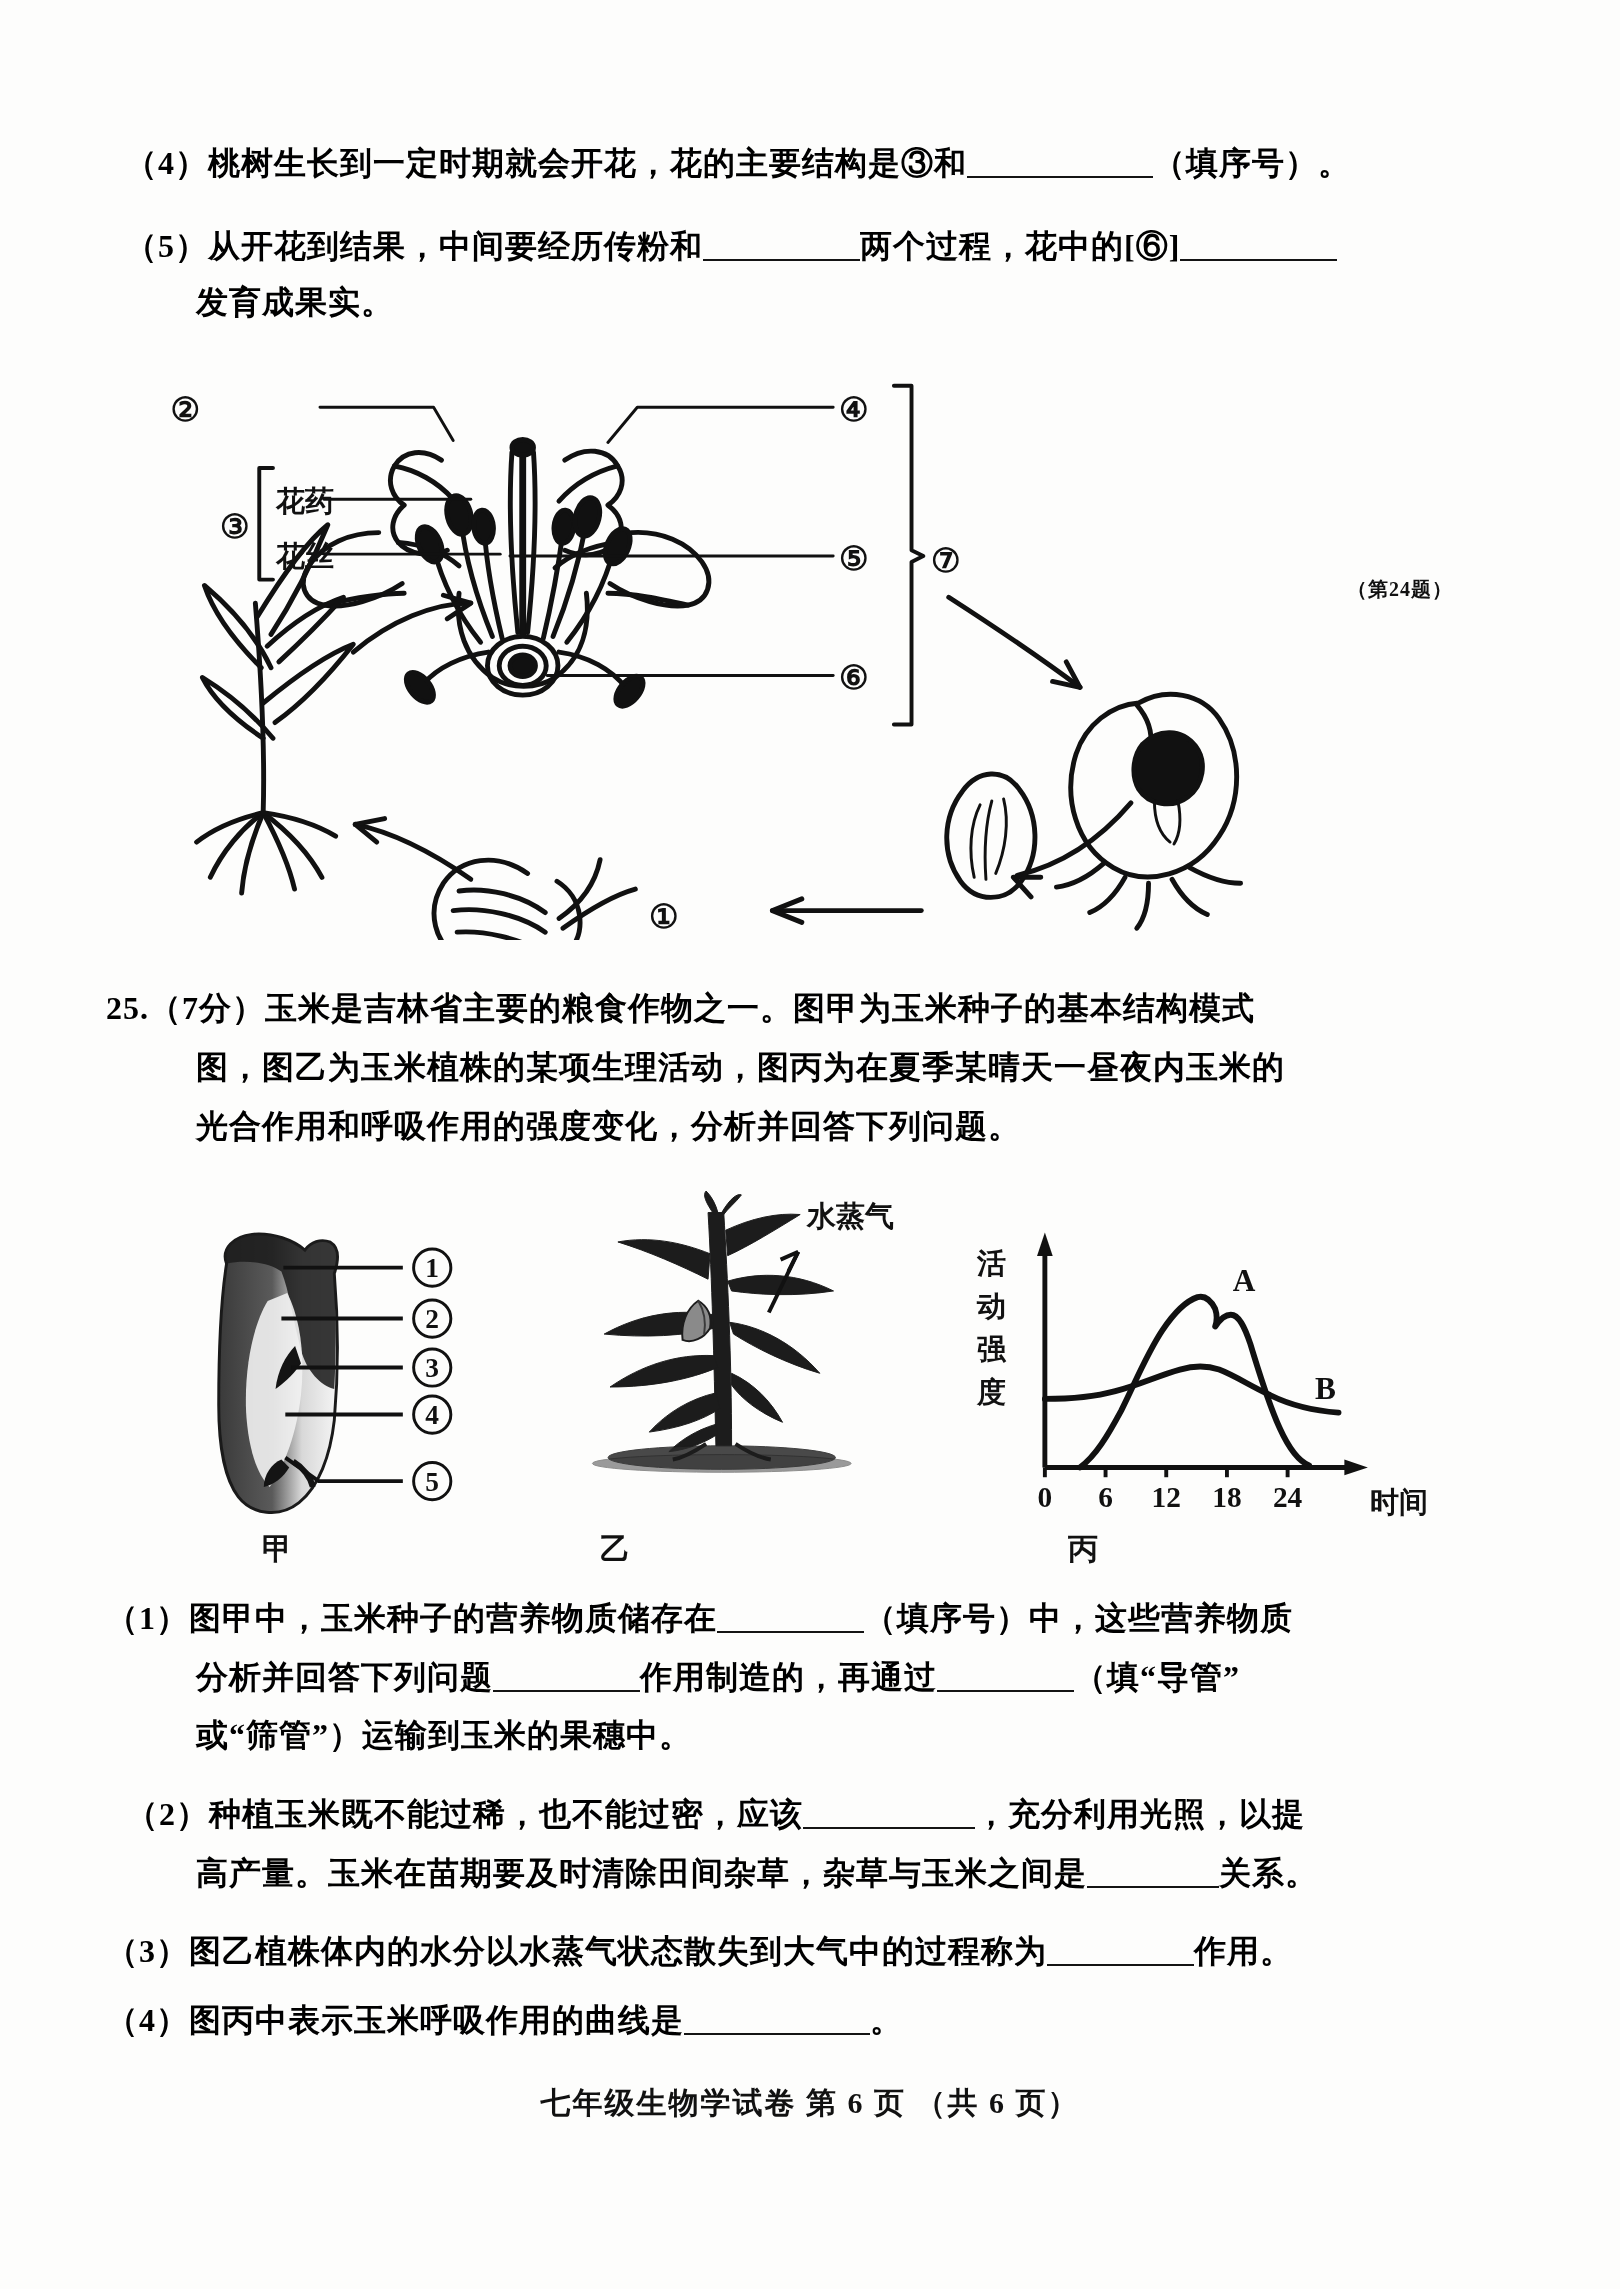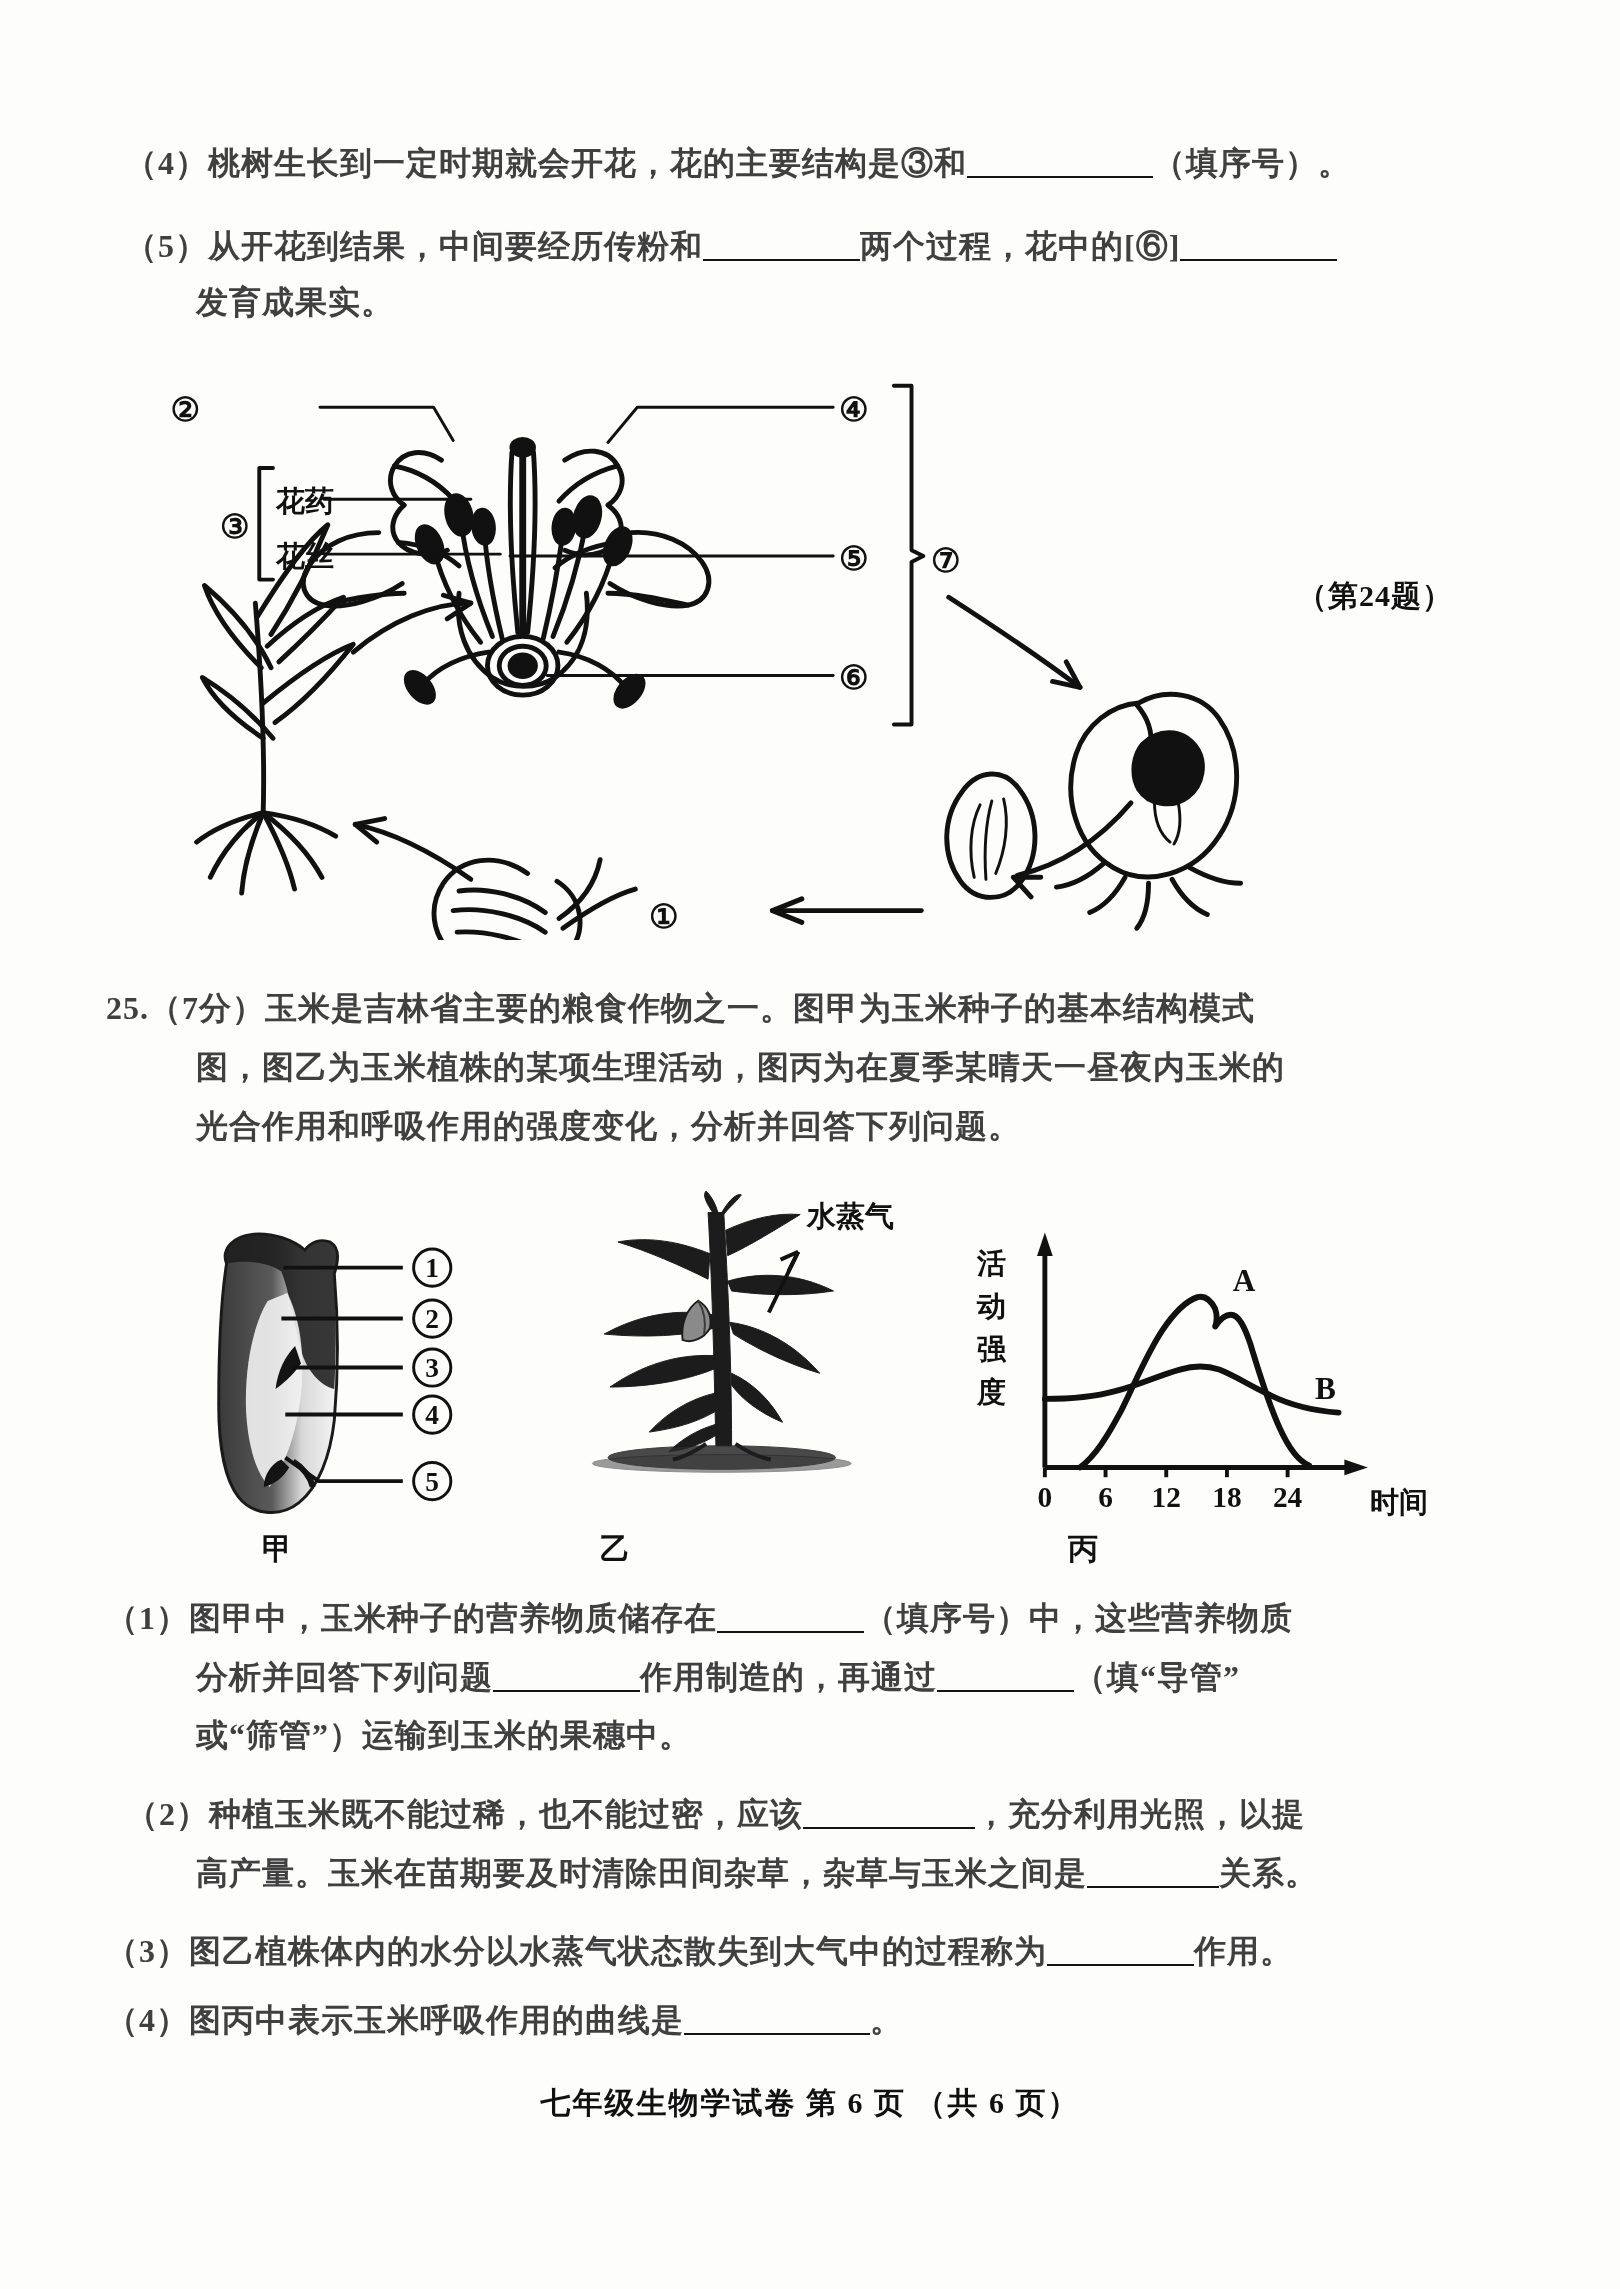--- a/index.html
+++ b/index.html
@@ -21,21 +21,21 @@
     background: #fdfdfc;
   }
 
   
   .qline {
     position: absolute;
     font-size: 32px;
     line-height: 57px;
     letter-spacing: 1px;
     white-space: nowrap;
-    color: #404040;
+    color: #000000;
     font-weight: 600;
   }
   .blank {
     display: inline-block;
     border-bottom: 2.9px solid #141414;
     vertical-align: -3.9px;
     height: 25.5px;
   }
 
   
@@ -55,21 +55,21 @@
     font-weight: 700;
     color: #111;
     white-space: nowrap;
   }
   .lbl-cn { font-size: 29px; font-weight: 700; }
 
   .tag24 {
     position: absolute;
     right: 167px;
     top: 576px;
-    font-size: 30px;
+    font-size: 20px;
     font-weight: 700;
     letter-spacing: 1px;
   }
 
   
   .fig25row { position: absolute; left: 147px; top: 1191px; width: 1333px; height: 353px; }
   .seedfig { position: absolute; left: 44px; top: 11.8px; width: 314px; height: 333px; }
   .plantfig { position: absolute; left: 412px; top: 0px;  width: 353px; height: 343px; }
   .chartfig { position: absolute; left: 823px; top: 19.6px; width: 461px; height: 323px; }
 

